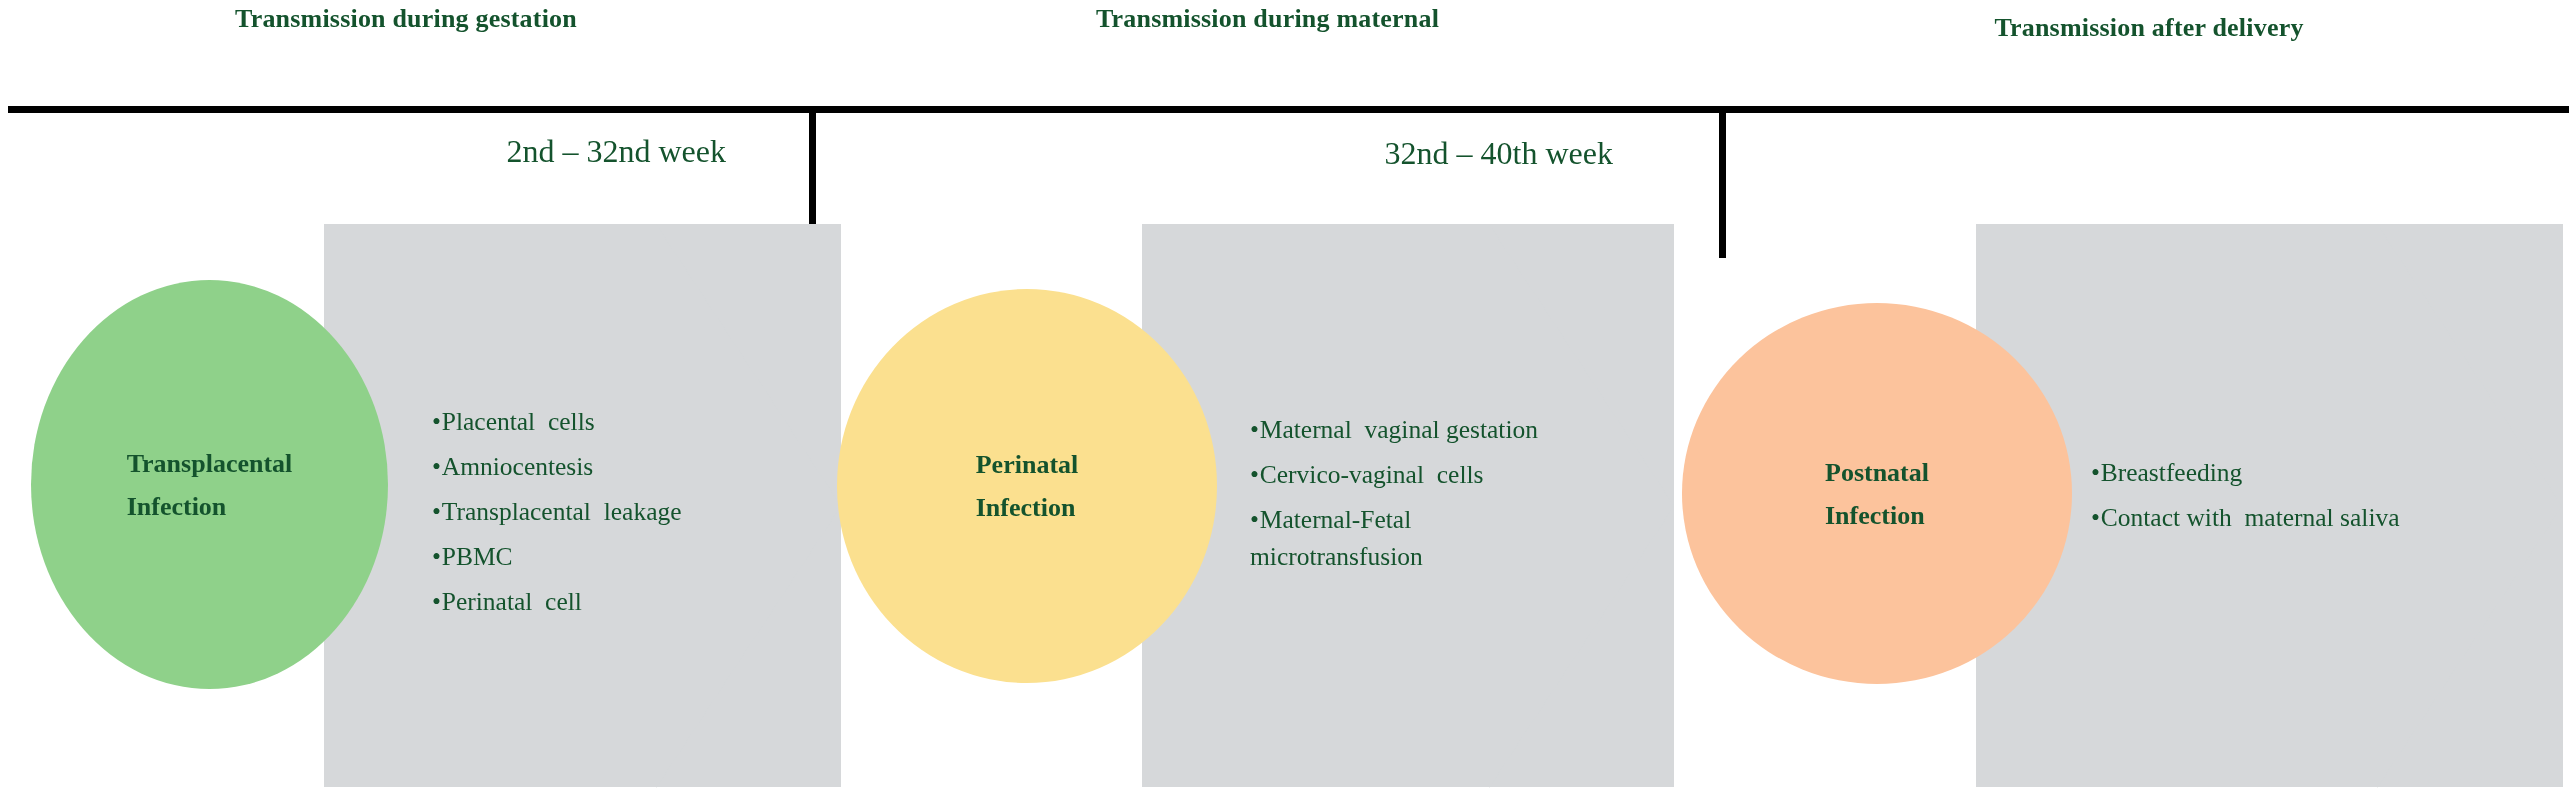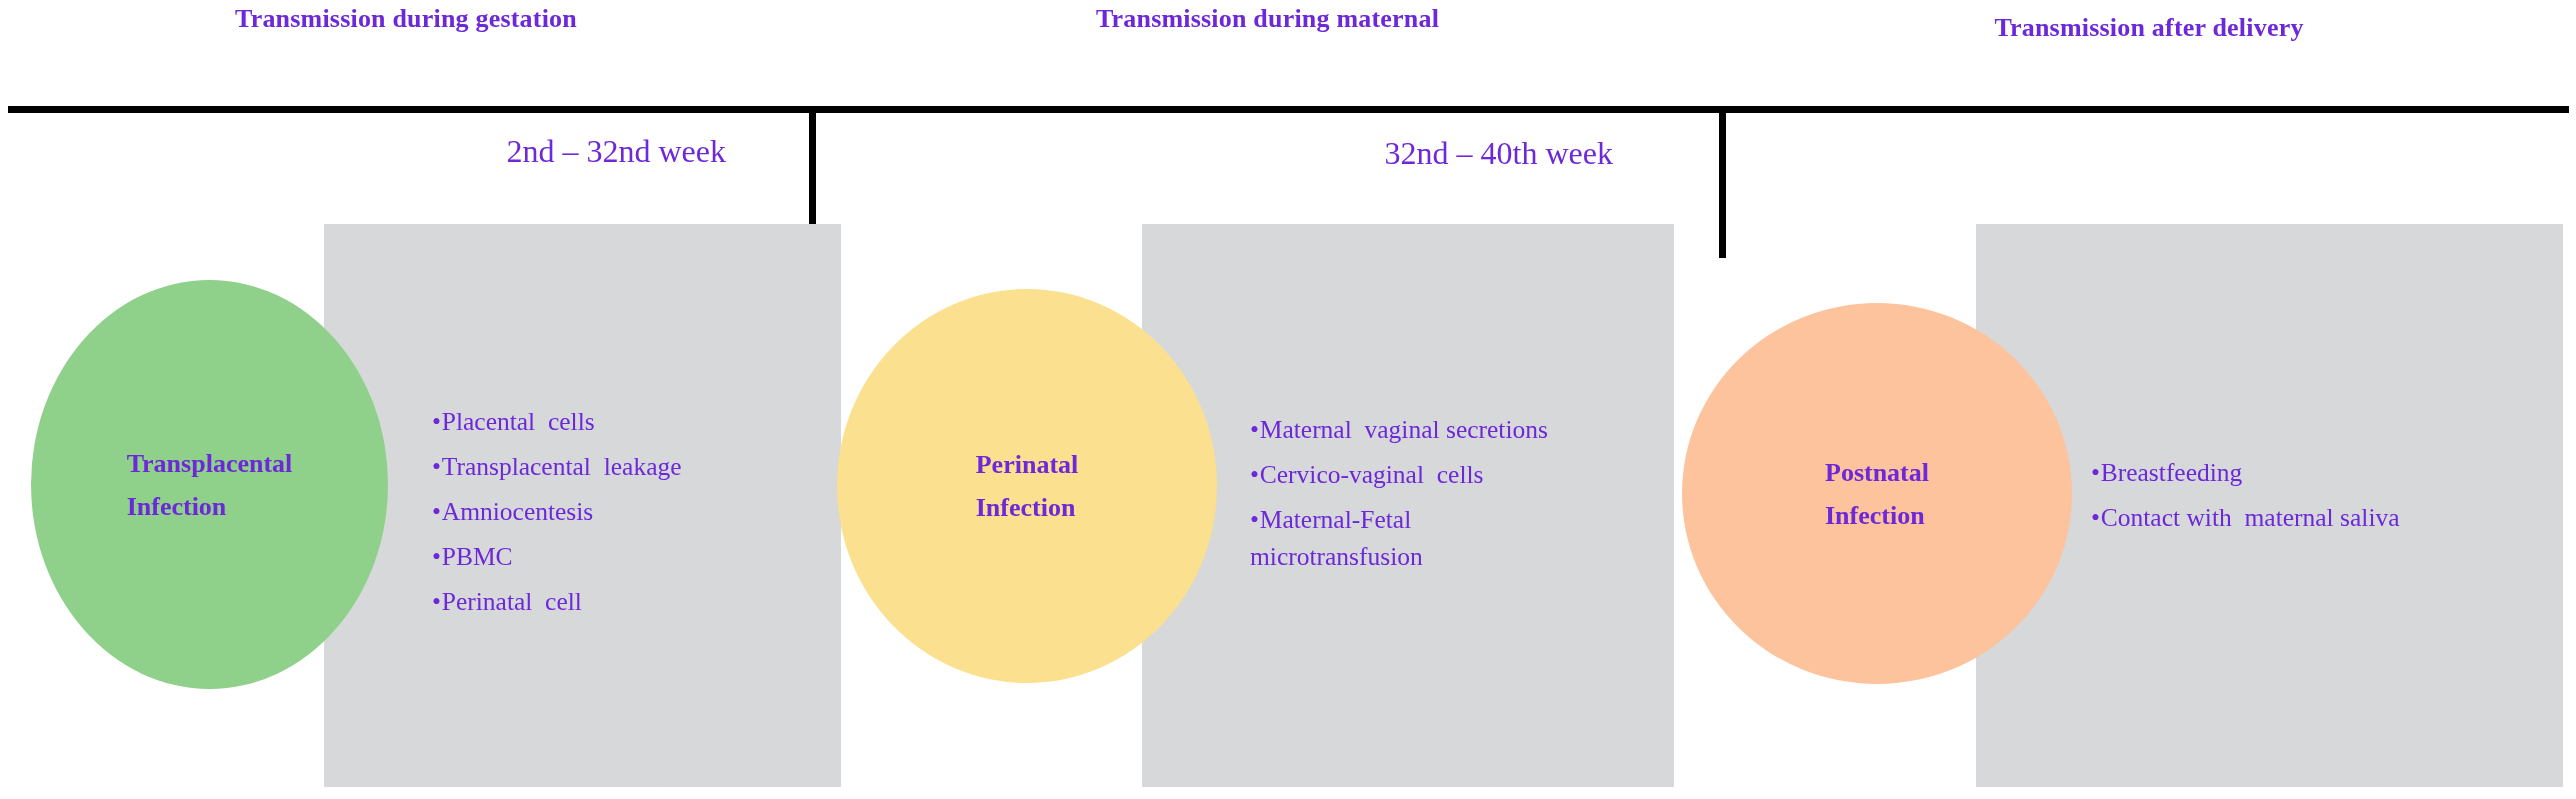--- a/index.html
+++ b/index.html
@@ -8,21 +8,21 @@
     padding: 0;
     background: #ffffff;
   }
   #stage {
     position: relative;
     width: 2576px;
     height: 800px;
     background: #ffffff;
     overflow: hidden;
     font-family: "Liberation Serif", "DejaVu Serif", serif;
-    color: #6d28d9;
+    color: #14532d;
   }
 
   
   .phase-header {
     position: absolute;
     top: 1.5px;
     text-align: center;
     font-weight: bold;
     font-size: 26px;
     line-height: 34px;
@@ -161,28 +161,28 @@
     <div class="shaft"></div>
     <div class="head"></div>
   </div>
   <div class="arrow-wrap a3 block-arrow">
     <div class="shaft"></div>
     <div class="head"></div>
   </div>
 
   <ul class="bullet-list bl1">
     <li>Placental  cells</li>
+    <li>Amniocentesis</li>
     <li>Transplacental  leakage</li>
-    <li>Amniocentesis</li>
     <li>PBMC</li>
     <li>Perinatal  cell</li>
   </ul>
 
   <ul class="bullet-list bl2">
-    <li>Maternal  vaginal secretions</li>
+    <li>Maternal  vaginal gestation</li>
     <li>Cervico-vaginal  cells</li>
     <li>Maternal-Fetal microtransfusion</li>
   </ul>
 
   <ul class="bullet-list bl3">
     <li>Breastfeeding</li>
     <li>Contact with  maternal saliva</li>
   </ul>
 
   <div class="stage-circle c1">Transplacental

